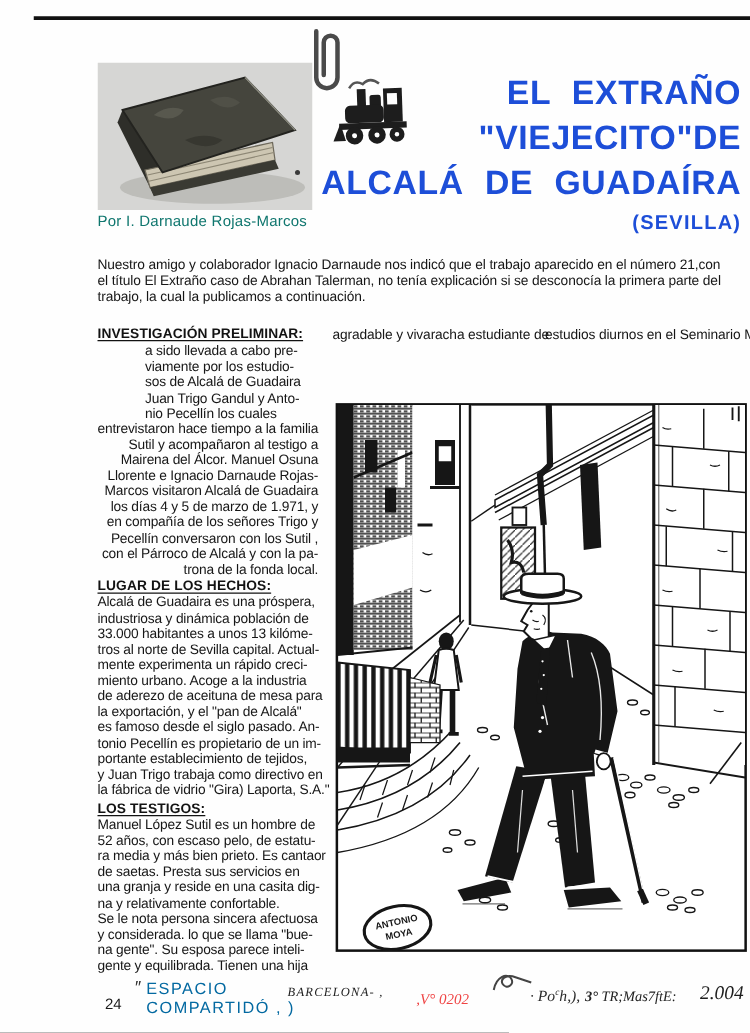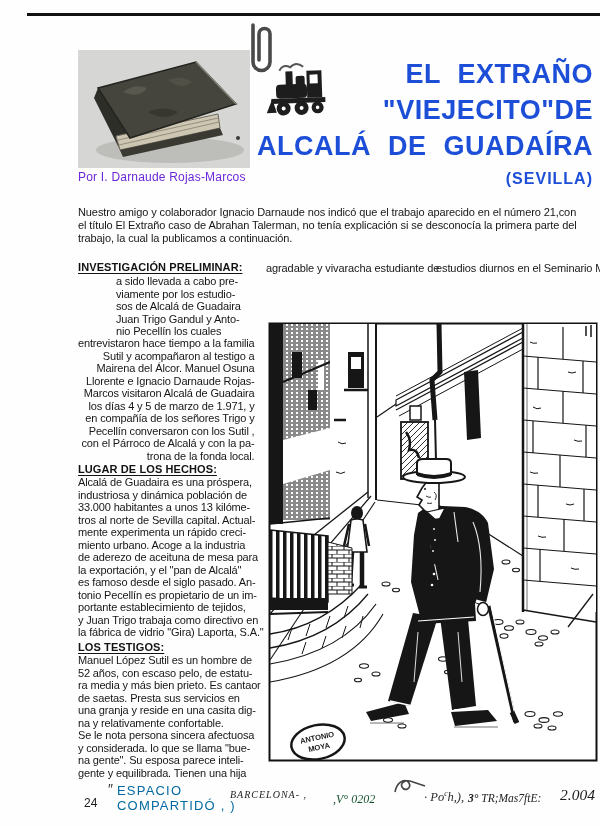--- a/index.html
+++ b/index.html
@@ -3,21 +3,21 @@
 <meta charset="utf-8">
 <style>
   html,body{margin:0;padding:0;background:#888;}
   .page{position:relative;width:600px;height:826px;background:#fefefe;overflow:hidden;
         font-family:"Liberation Sans",sans-serif;color:#1a1a1a;}
   .abs{position:absolute;}
   .rule-top{position:absolute;left:27px;right:0;top:13px;height:3px;background:#111;}
   .title{font-weight:700;text-align:right;letter-spacing:.5px;word-spacing:9px;line-height:36px;
          font-size:27px;color:#1d4ed8;}
   .title .sub{font-size:16px;line-height:30px;word-spacing:2px;letter-spacing:1px;}
-  .byline{font-size:12px;color:#6d28d9;letter-spacing:.2px;}
+  .byline{font-size:12px;color:#0f766e;letter-spacing:.2px;}
   .intro{font-size:11px;line-height:12.9px;letter-spacing:-.1px;white-space:pre-line;color:#161616;}
   .colhead{font-size:11px;font-weight:700;text-decoration:underline;text-underline-offset:2px;
            letter-spacing:.1px;color:#121212;white-space:nowrap;}
   .coltxt{font-size:11px;line-height:12.5px;letter-spacing:-.15px;white-space:pre;color:#161616;}
   .fragment{font-size:11px;letter-spacing:-.1px;white-space:nowrap;color:#161616;}
   .serif-i{font-family:"Liberation Serif",serif;font-style:italic;}
   .footer-brand{font-size:13px;line-height:14.5px;letter-spacing:1.2px;white-space:pre-line;color:#0369a1;}
   sup{font-size:.6em;}
   svg text{font-family:"Liberation Sans",sans-serif;}
 </style>
@@ -293,21 +293,21 @@
       <text x="50" y="418" text-anchor="middle" font-size="7.5" font-weight="bold" fill="#161616">ANTONIO</text>
       <text x="50" y="428" text-anchor="middle" font-size="7.5" font-weight="bold" fill="#161616">MOYA</text>
     </g>
   </svg>
 
   <div class="abs" style="left:84px;top:796px;font-size:12px;">24</div>
   <div class="abs" style="left:108px;top:781px;font-size:14px;color:#333;">″</div>
   <div class="abs footer-brand" style="left:117px;top:784px;">ESPACIO
 COMPARTIDÓ , )</div>
   <div class="abs serif-i" style="left:230px;top:789px;font-size:10px;letter-spacing:1px;color:#222;">BARCELONA- ,</div>
-  <div class="abs serif-i" style="left:333px;top:792px;font-size:12px;color:#14532d;">,V° 0202</div>
+  <div class="abs serif-i" style="left:333px;top:792px;font-size:12px;color:#ef4444;">,V° 0202</div>
   <svg class="abs" style="left:392px;top:777px;" width="36" height="20" viewBox="0 0 36 20">
     <path d="M3,15 C5,4 14,1 17,6 C20,11 13,15 10,10 C8,6 13,3 18,4 L33,9" stroke="#444" stroke-width="1.6" fill="none"></path>
   </svg>
   <div class="abs serif-i" style="left:424px;top:789px;font-size:12.5px;color:#2b2b2b;"><span>· Po</span><sup>c</sup><span>h,),</span></div>
   <div class="abs serif-i" style="left:468px;top:792px;font-size:11.5px;color:#222;"><b>3°</b><span> TR;Mas7ftE:</span></div>
   <div class="abs serif-i" style="left:560px;top:786px;font-size:15.5px;color:#1d1d1d;">2.004</div>
 
 </div>
 
 </body></html>

